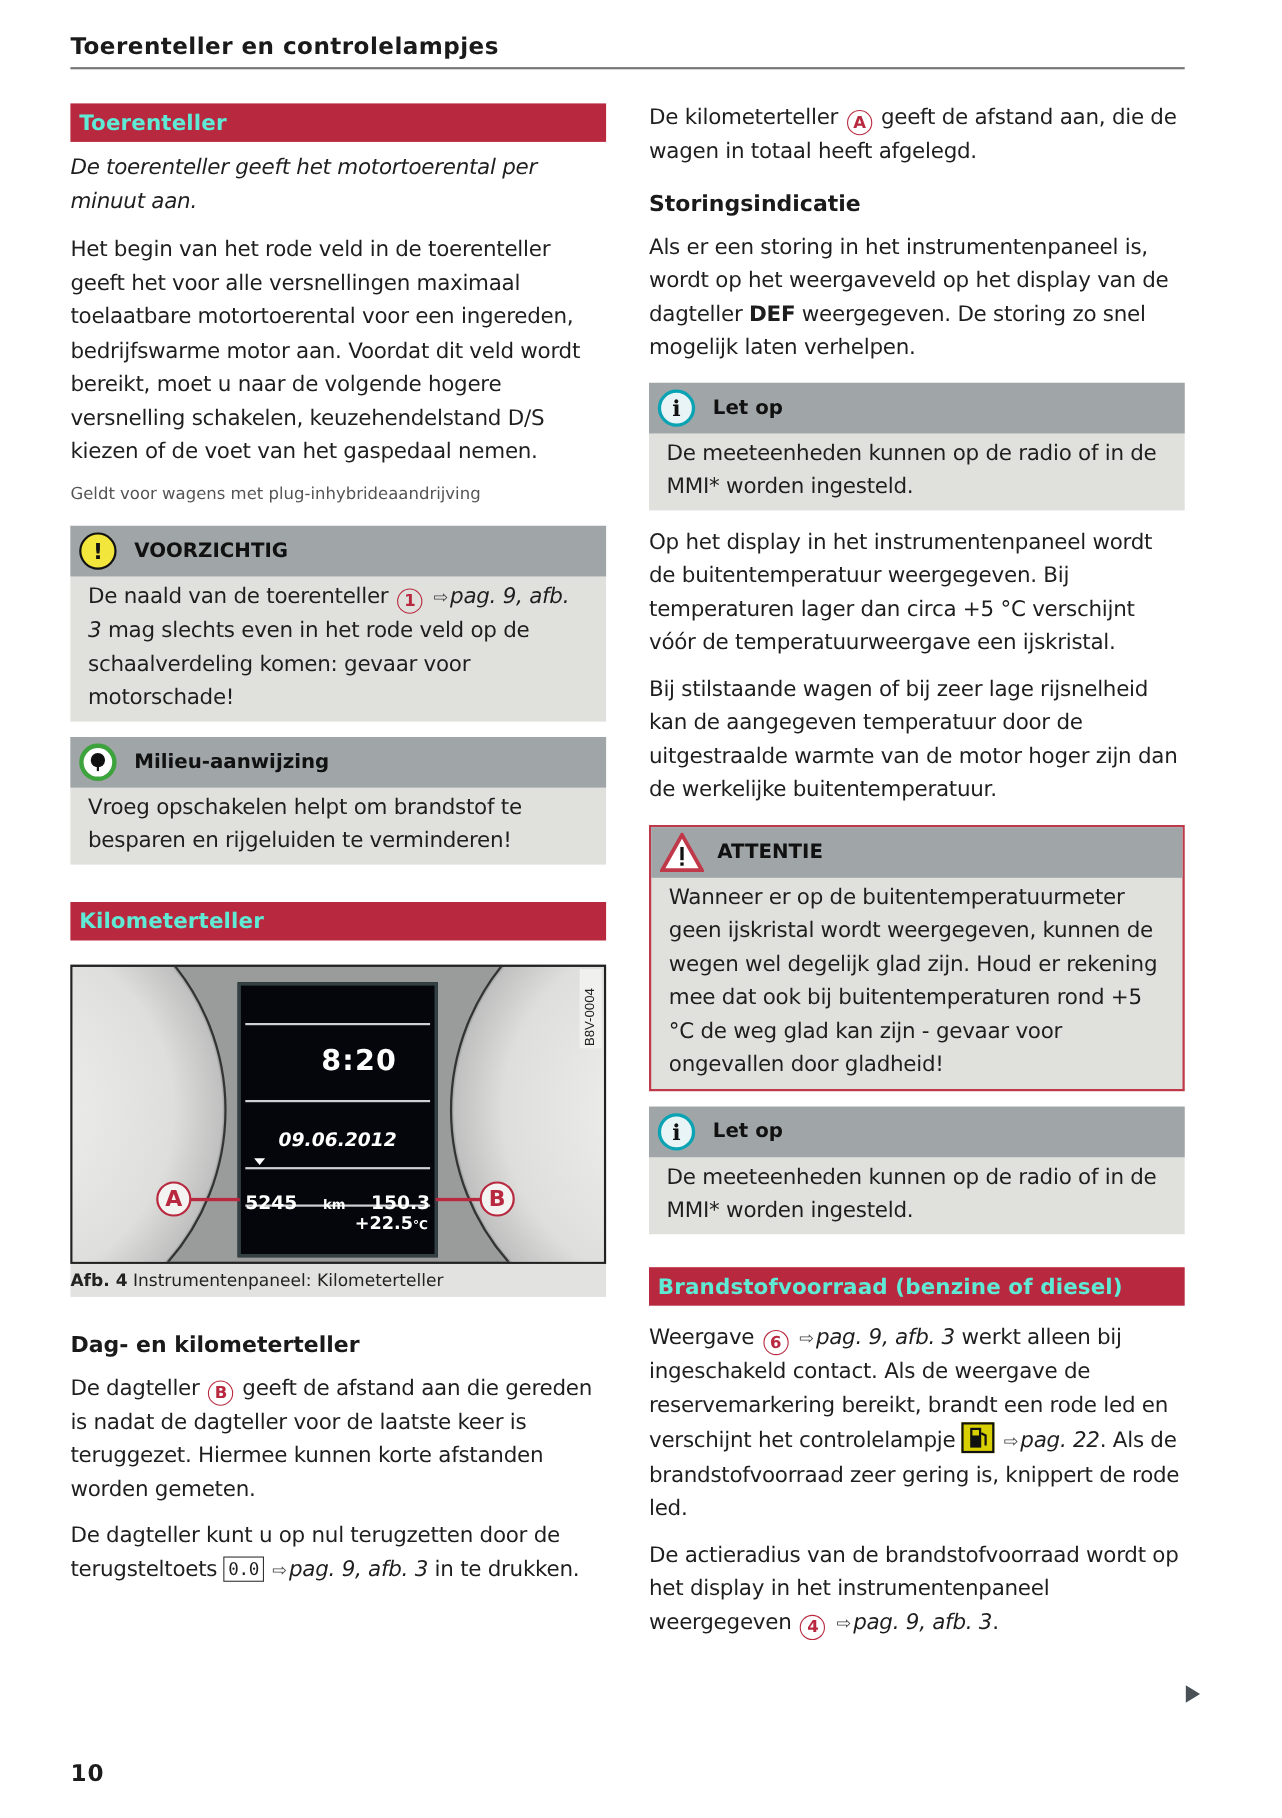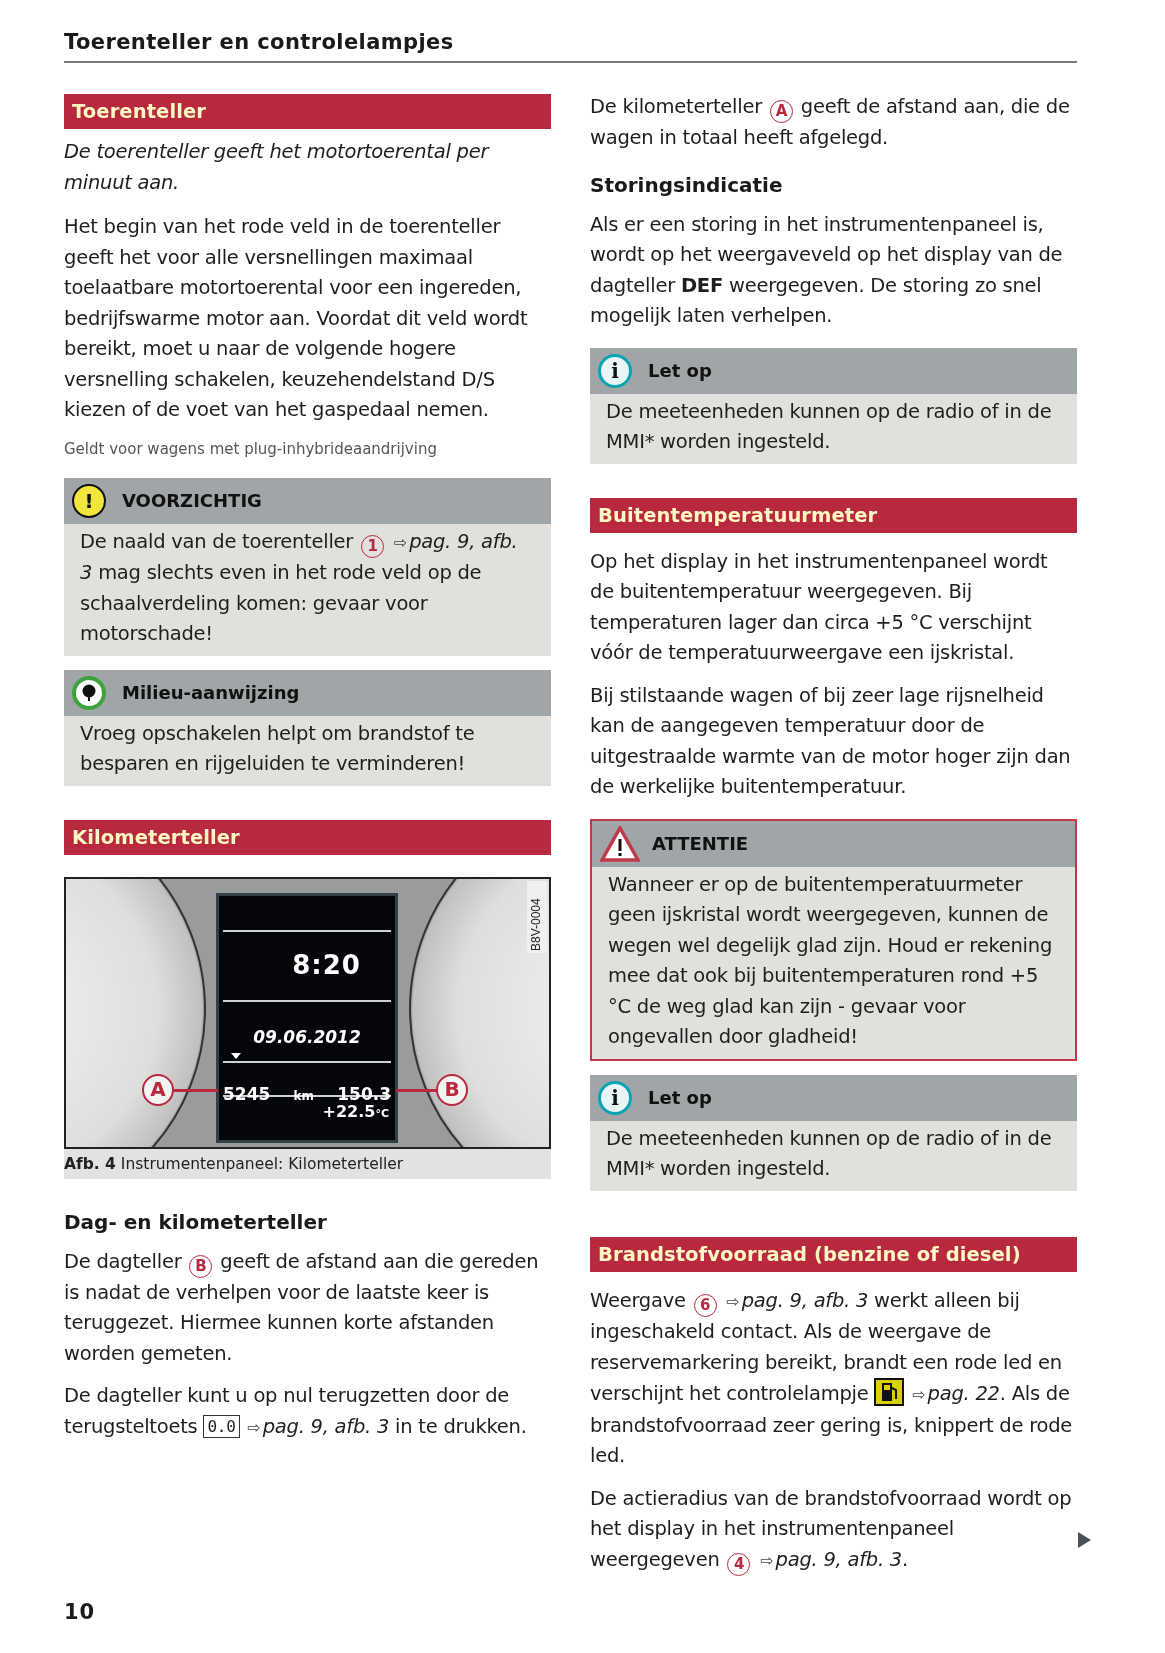--- a/index.html
+++ b/index.html
@@ -14,21 +14,21 @@
   .col.left { left: 64px; width: 487px; }
   .col.right { left: 590px; width: 487px; }
 
   .p { font-size: 19.5px; line-height: 30.5px; letter-spacing: -0.25px; color: #1e1e1e; }
   .p.intro { font-style: italic; }
   .p + .p { margin-top: 12px; }
   .i { font-style: italic; }
   .b { font-weight: bold; }
   .small-note { font-size: 15px; color: #555; line-height: 22px; margin-top: 12px; }
 
-  .sec-bar { background: #b8293f; color: #fef9c3; font-weight: bold; font-size: 19.5px; height: 35px; line-height: 35px; padding-left: 8px; letter-spacing: 0.1px; }
+  .sec-bar { background: #b8293f; color: #5eead4; font-weight: bold; font-size: 19.5px; height: 35px; line-height: 35px; padding-left: 8px; letter-spacing: 0.1px; }
   .sub-head { font-size: 20px; font-weight: bold; line-height: 30px; color: #1a1a1a; }
 
   .circ { display: inline-block; width: 23px; height: 23px; line-height: 20px; border: 1.8px solid #b8293f; border-radius: 50%; text-align: center; color: #b8293f; font-size: 15px; font-weight: bold; vertical-align: -3px; margin: 0 2px; }
   .arrow { color: #444; font-size: 16px; margin: 0 2px; }
   .keybox { display: inline-block; border: 1.5px solid #333; padding: 0 3px; font-size: 16px; line-height: 21px; vertical-align: 1px; font-family: "DejaVu Sans Mono", monospace; }
   .fuel-icon { display: inline-block; width: 30px; height: 28px; background: #d8d000; vertical-align: -6px; position: relative; border: 2px solid #111; }
 
   .box { background: #e0e0dc; }
   .box .box-head { background: #a0a6a7; height: 46px; display: flex; align-items: center; padding-left: 8px; }
   .box .box-head .title { font-size: 18px; font-weight: bold; margin-left: 16px; color: #111; }
@@ -133,21 +133,21 @@
   </div>
   <div class="fig-caption">
     <span class="b">Afb. 4</span>
     <span>Instrumentenpaneel: Kilometerteller</span>
   </div>
 
   <div class="sub-head" style="margin-top:28px">Dag- en kilometerteller</div>
   <p class="p" style="margin-top:10px">
     <span>De dagteller</span>
     <span class="circ">B</span>
-    <span>geeft de afstand aan die gereden is nadat de verhelpen voor de laatste keer is teruggezet. Hiermee kunnen korte afstanden worden gemeten.</span>
+    <span>geeft de afstand aan die gereden is nadat de dagteller voor de laatste keer is teruggezet. Hiermee kunnen korte afstanden worden gemeten.</span>
   </p>
   <p class="p">
     <span>De dagteller kunt u op nul terugzetten door de terugsteltoets</span>
     <span class="keybox">0.0</span>
     <span class="arrow">⇨</span><span class="i">pag. 9, afb. 3</span>
     <span>in te drukken.</span>
   </p>
 </div>
 
 <div class="col right">
@@ -164,21 +164,20 @@
   </p>
 
   <div class="box" style="margin-top:16px">
     <div class="box-head">
       <div class="icon-circle icon-info">i</div>
       <span class="title">Let op</span>
     </div>
     <div class="box-body p">De meeteenheden kunnen op de radio of in de MMI* worden ingesteld.</div>
   </div>
 
-  <div class="sec-bar" style="margin-top:34px">Buitentemperatuurmeter</div>
   <p class="p" style="margin-top:14px">Op het display in het instrumentenpaneel wordt de buitentemperatuur weergegeven. Bij temperaturen lager dan circa +5 °C verschijnt vóór de temperatuurweergave een ijskristal.</p>
   <p class="p">Bij stilstaande wagen of bij zeer lage rijsnelheid kan de aangegeven temperatuur door de uitgestraalde warmte van de motor hoger zijn dan de werkelijke buitentemperatuur.</p>
 
   <div class="box attn" style="margin-top:16px">
     <div class="box-head">
       <svg width="40" height="36" viewBox="0 0 40 36">
           <polygon points="20,2 38,34 2,34" fill="#fff" stroke="#c0394b" stroke-width="3.5"></polygon>
           <rect x="18.5" y="13" width="3" height="12" fill="#111"></rect>
           <rect x="18.5" y="27" width="3" height="3" fill="#111"></rect>
         </svg>
@@ -188,21 +187,21 @@
   </div>
 
   <div class="box" style="margin-top:14px">
     <div class="box-head">
       <div class="icon-circle icon-info">i</div>
       <span class="title">Let op</span>
     </div>
     <div class="box-body p">De meeteenheden kunnen op de radio of in de MMI* worden ingesteld.</div>
   </div>
 
-  <div class="sec-bar" style="margin-top:46px">Brandstofvoorraad (benzine of diesel)</div>
+  <div class="sec-bar" style="margin-top:30px">Brandstofvoorraad (benzine of diesel)</div>
   <p class="p" style="margin-top:14px">
     <span>Weergave</span>
     <span class="circ">6</span>
     <span class="arrow">⇨</span><span class="i">pag. 9, afb. 3</span>
     <span>werkt alleen bij ingeschakeld contact. Als de weergave de reservemarkering bereikt, brandt een rode led en verschijnt het controlelampje</span>
     <span class="fuel-icon"><svg width="26" height="24" viewBox="0 0 26 24" style="position:absolute;left:0;top:0">
           <rect x="6" y="3" width="10" height="18" fill="#111"></rect>
           <rect x="8" y="5" width="6" height="5" fill="#d8d000"></rect>
           <path d="M16 8 L20 10 L20 19" stroke="#111" stroke-width="2" fill="none"></path>
         </svg></span>

